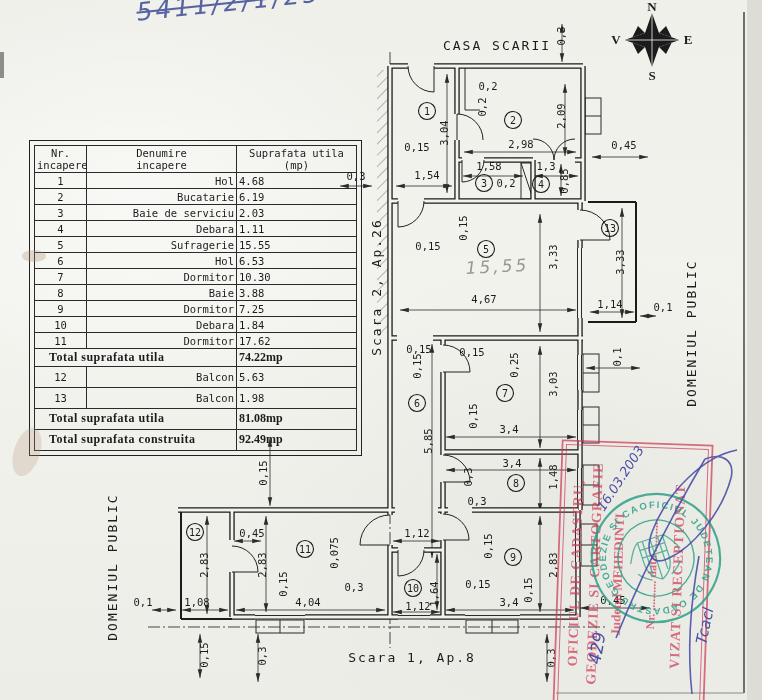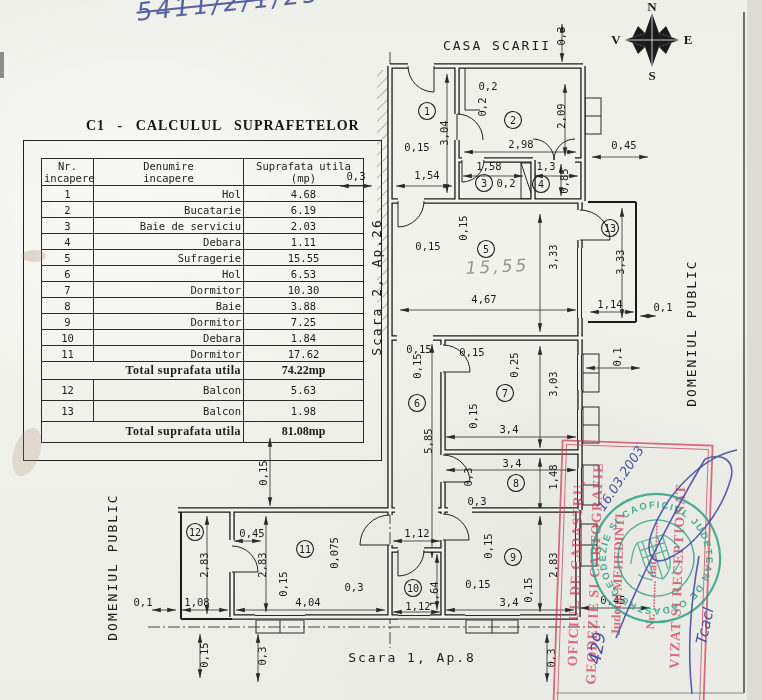--- a/index.html
+++ b/index.html
@@ -7,31 +7,31 @@
     font-family:"DejaVu Sans Mono",monospace;color:#1d1d1d;
     background:
       radial-gradient(ellipse 400px 300px at 18% 28%, rgba(255,255,255,.5), rgba(255,255,255,0) 70%),
       radial-gradient(ellipse 500px 380px at 75% 75%, rgba(228,228,222,.6), rgba(228,228,222,0) 70%),
       linear-gradient(180deg,#eff0ea 0%, #f3f3ee 45%, #ecedE7 100%);}
   .handwrite-top{position:absolute;left:136px;top:-12px;font-family:"DejaVu Sans",sans-serif;
     font-style:italic;font-size:25px;letter-spacing:3px;color:#3d4a97;
     transform:rotate(-6deg);text-decoration:line-through;opacity:.85;}
   .tbl-title{position:absolute;left:86px;top:118px;font-family:"Liberation Serif",serif;
     font-weight:bold;font-size:14px;letter-spacing:1px;word-spacing:8px;color:#161616;}
-  .tbl-wrap{position:absolute;left:23px;top:140px;border:1.6px solid #222;padding:17px;background:transparent;}
+  .tbl-wrap{position:absolute;left:29px;top:140px;border:1.6px solid #222;padding:4px;background:transparent;}
   table.surf{border-collapse:collapse;width:322px;table-layout:fixed;}
   table.surf td,table.surf th{border:1.2px solid #2a2a2a;font-weight:normal;
     font-size:10.5px;line-height:1.15;padding:1px 2px;height:13px;color:#1c1c1c;}
   col.c1{width:52px}col.c2{width:150px}col.c3{width:120px}
   .hc{text-align:center;vertical-align:middle;}
   .nm{text-align:right;padding-left:8px;}
-  .ar{text-align:center;}
+  .ar{}
   tr.tot td{font-family:"Liberation Serif",serif;font-weight:bold;font-size:12px;height:15px;}
   tr.tall td{height:18px;}
-  .tot .lbl{text-align:right;padding-left:14px;letter-spacing:.5px;}
+  .tot .lbl{text-align:left;padding-left:14px;letter-spacing:.5px;}
   svg text{fill:#1c1c1c;}
   .d{font-family:"DejaVu Sans Mono",monospace;font-size:10.5px;text-anchor:middle;}
   .big{font-family:"DejaVu Sans Mono",monospace;font-size:13px;text-anchor:middle;letter-spacing:2px;}
   .rmnum{font-family:"DejaVu Sans Mono",monospace;font-size:10px;text-anchor:middle;}
   .dims path{stroke:#2b2b2b;stroke-width:.8;fill:none;marker-start:url(#arr);marker-end:url(#arr);}
   .thin{stroke:#2b2b2b;stroke-width:1;fill:none;}
   .wallo{stroke:#1b1b1b;stroke-width:5.4;fill:none;}
   .walli{stroke:#f3f3ee;stroke-width:2.8;fill:none;}
   .bwall{stroke:#1b1b1b;stroke-width:2;fill:none;}
   .door{stroke:#222;stroke-width:1;fill:none;}
@@ -44,21 +44,20 @@
   .ink{stroke:#4a4fa5;stroke-width:1.6;fill:none;opacity:.9;}
   .inktxt{font-family:"DejaVu Sans",sans-serif;font-style:italic;fill:#4a4fa5;}
 </style>
 </head>
 <body>
 
 <div class="page">
 
   <div class="handwrite-top">5411/2/1/25</div>
 
-  <div class="tbl-title">C1 - CALCULUL SUPRAFETELOR</div>
 
   <div class="tbl-wrap">
   <table class="surf">
     <colgroup>
           <col class="c1">
           <col class="c2">
           <col class="c3">
         </colgroup>
     <tbody>
           <tr>
@@ -140,20 +139,24 @@
             <td class="ar">5.63</td>
           </tr>
     <tr class="tall">
             <td class="hc">13</td>
             <td class="nm">Balcon</td>
             <td class="ar">1.98</td>
           </tr>
     <tr class="tot tall">
             <td class="lbl" colspan="2">Total suprafata utila</td>
             <td class="ar">81.08mp</td>
+          </tr>
+    <tr class="tot tall">
+            <td class="lbl" colspan="2">Total suprafata construita</td>
+            <td class="ar">92.49mp</td>
           </tr>
   </tbody>
       </table>
   </div>
 
   <svg width="762" height="700" viewBox="0 0 762 700" style="position:absolute;left:0;top:0;">
     <defs>
       <marker id="arr" markerWidth="12" markerHeight="8" refX="11" refY="4" orient="auto-start-reverse">
         <path d="M11,4 L0,1.2 L0,6.8 Z" fill="#2b2b2b"></path>
       </marker>

